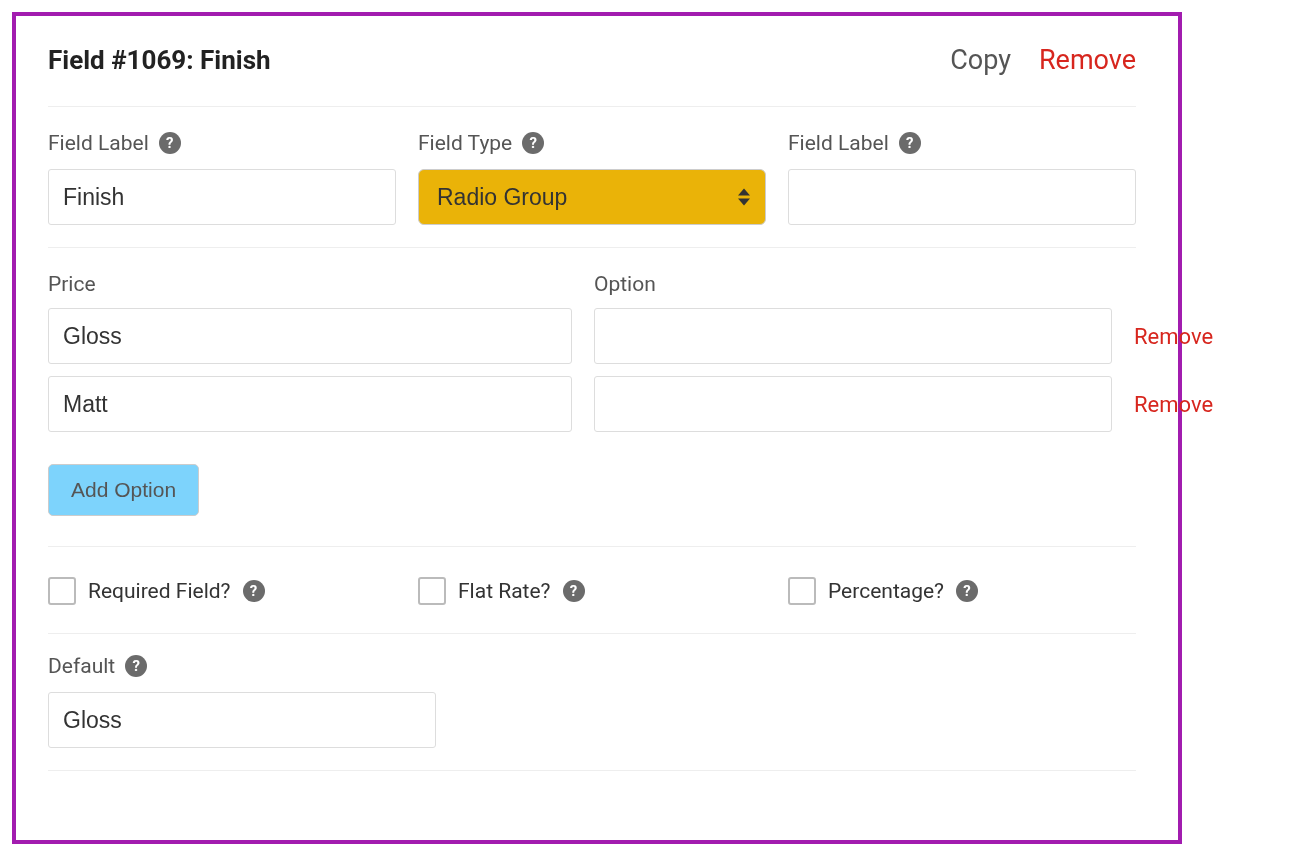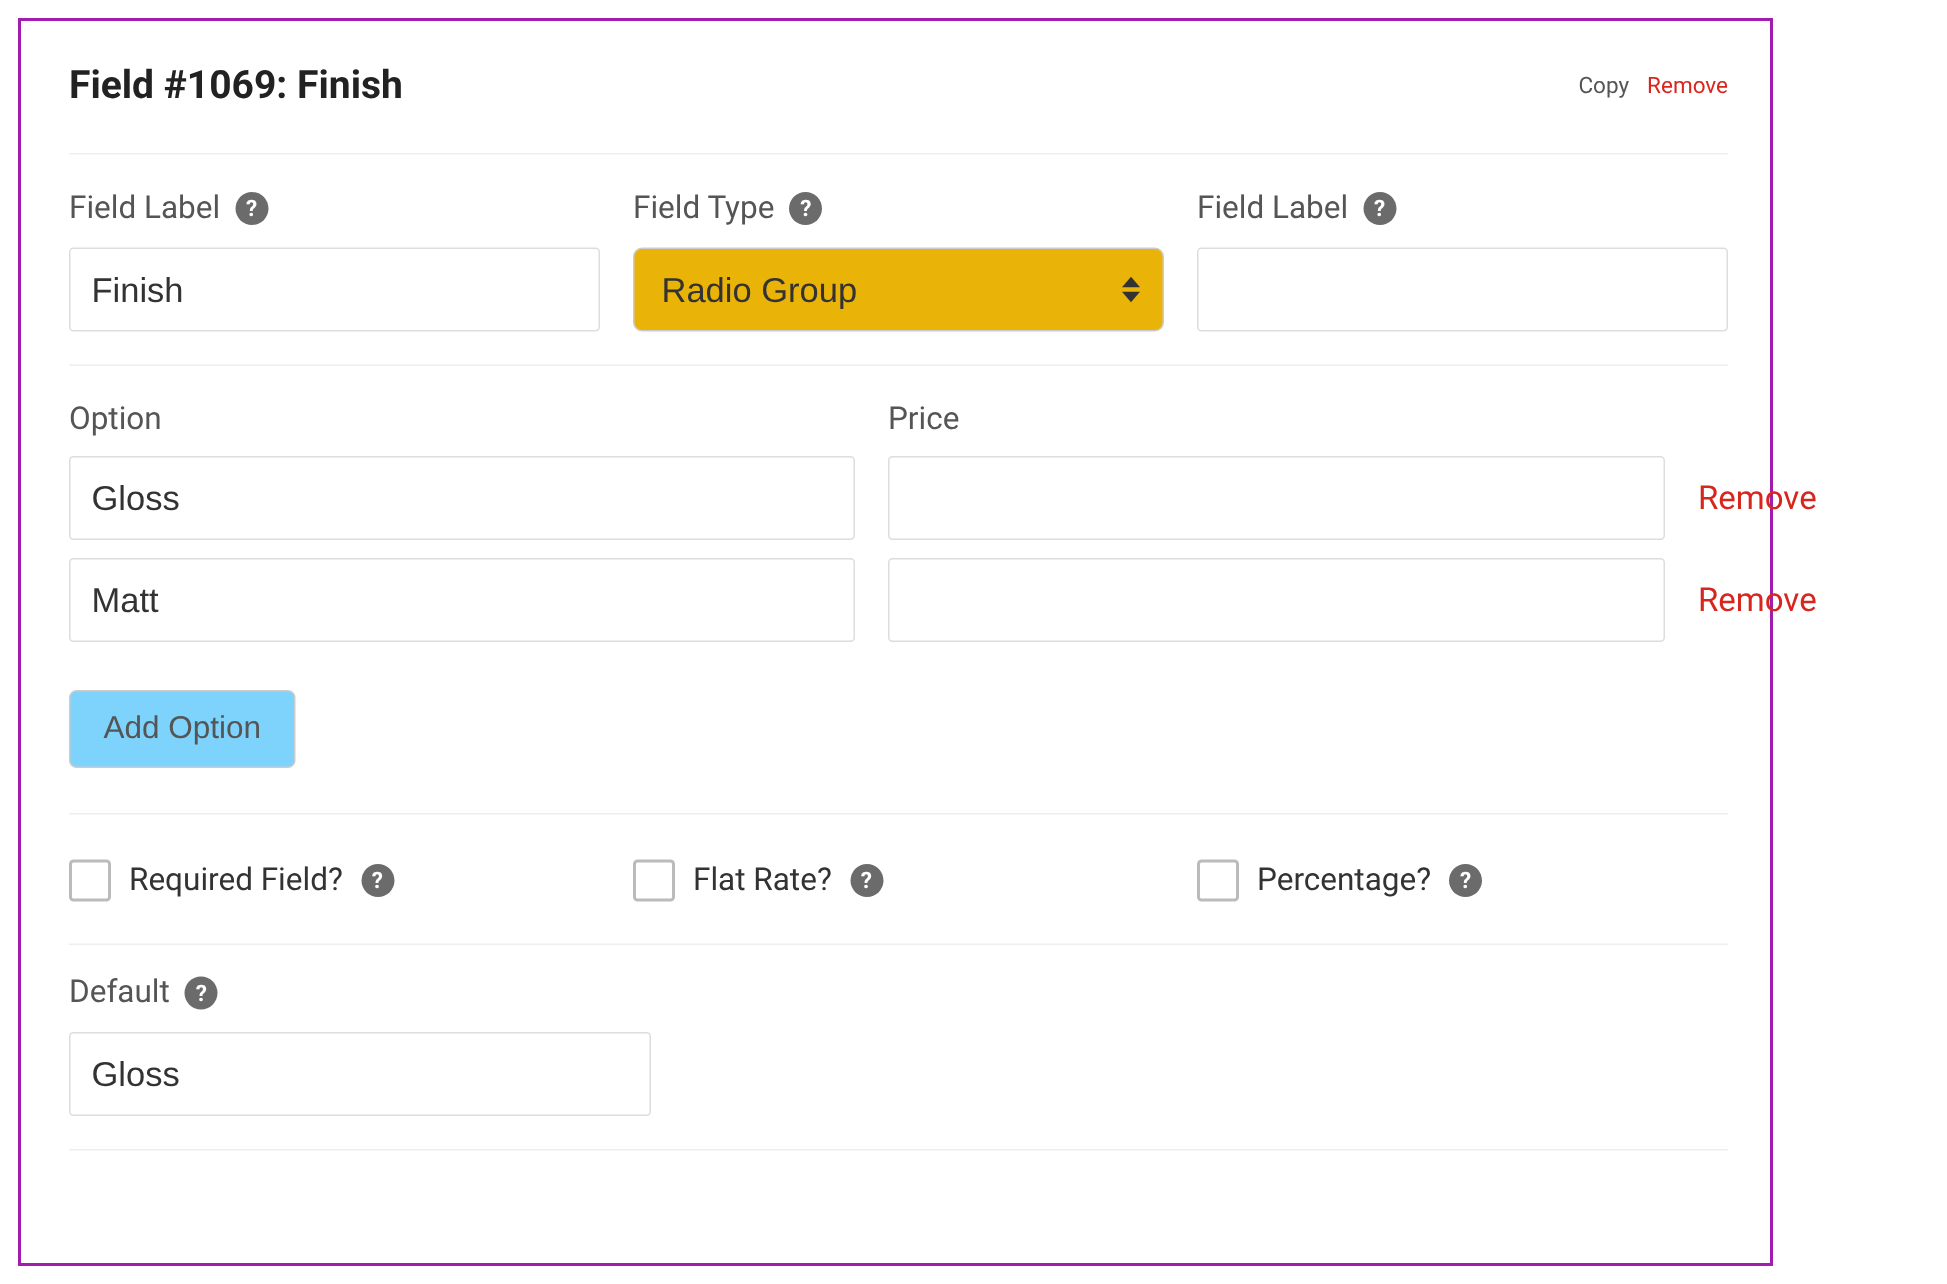--- a/index.html
+++ b/index.html
@@ -3,39 +3,39 @@
 <meta charset="utf-8">
 <style>
 * { box-sizing: border-box; margin: 0; padding: 0; }
 body {
   font-family: -apple-system, BlinkMacSystemFont, "Segoe UI", Roboto, Helvetica, Arial, sans-serif;
   background: #fff;
   color: #222;
   padding: 12px;
 }
 .panel {
-  border: 2px solid #a21caf;
-  padding: 28px 28px 10px 32px;
+  border: 4px solid #a21caf;
+  padding: 28px 42px 10px 32px;
   width: 1170px;
   min-height: 832px;
 }
 .header-row {
   display: flex;
   justify-content: space-between;
   align-items: center;
 }
 .field-title {
   font-size: 26px;
   font-weight: 700;
   color: #222;
 }
 .header-actions {
   display: flex;
-  gap: 12px;
-  font-size: 15px;
+  gap: 28px;
+  font-size: 27px;
 }
 .copy-link { color: #555; cursor: pointer; }
 .remove-link { color: #d7261e; cursor: pointer; }
 hr.divider {
   border: none;
   border-top: 1px solid #eee;
   margin: 30px 0 24px 0;
 }
 hr.thin-divider {
   border: none;
@@ -214,22 +214,22 @@
         <span class="help-icon">?</span>
       </div>
       <input class="text-input" type="text" value="" style="">
     </div>
   </div>
 
   <hr class="thin-divider">
 
   <div class="options-block">
     <div class="options-header">
+      <div class="col-label">Price</div>
       <div class="col-label">Option</div>
-      <div class="col-label">Price</div>
       <div></div>
     </div>
 
     <div class="option-row">
       <input class="text-input" type="text" value="Gloss" style="">
       <input class="text-input" type="text" value="" style="">
       <span class="remove-link">Remove</span>
     </div>
 
     <div class="option-row">

